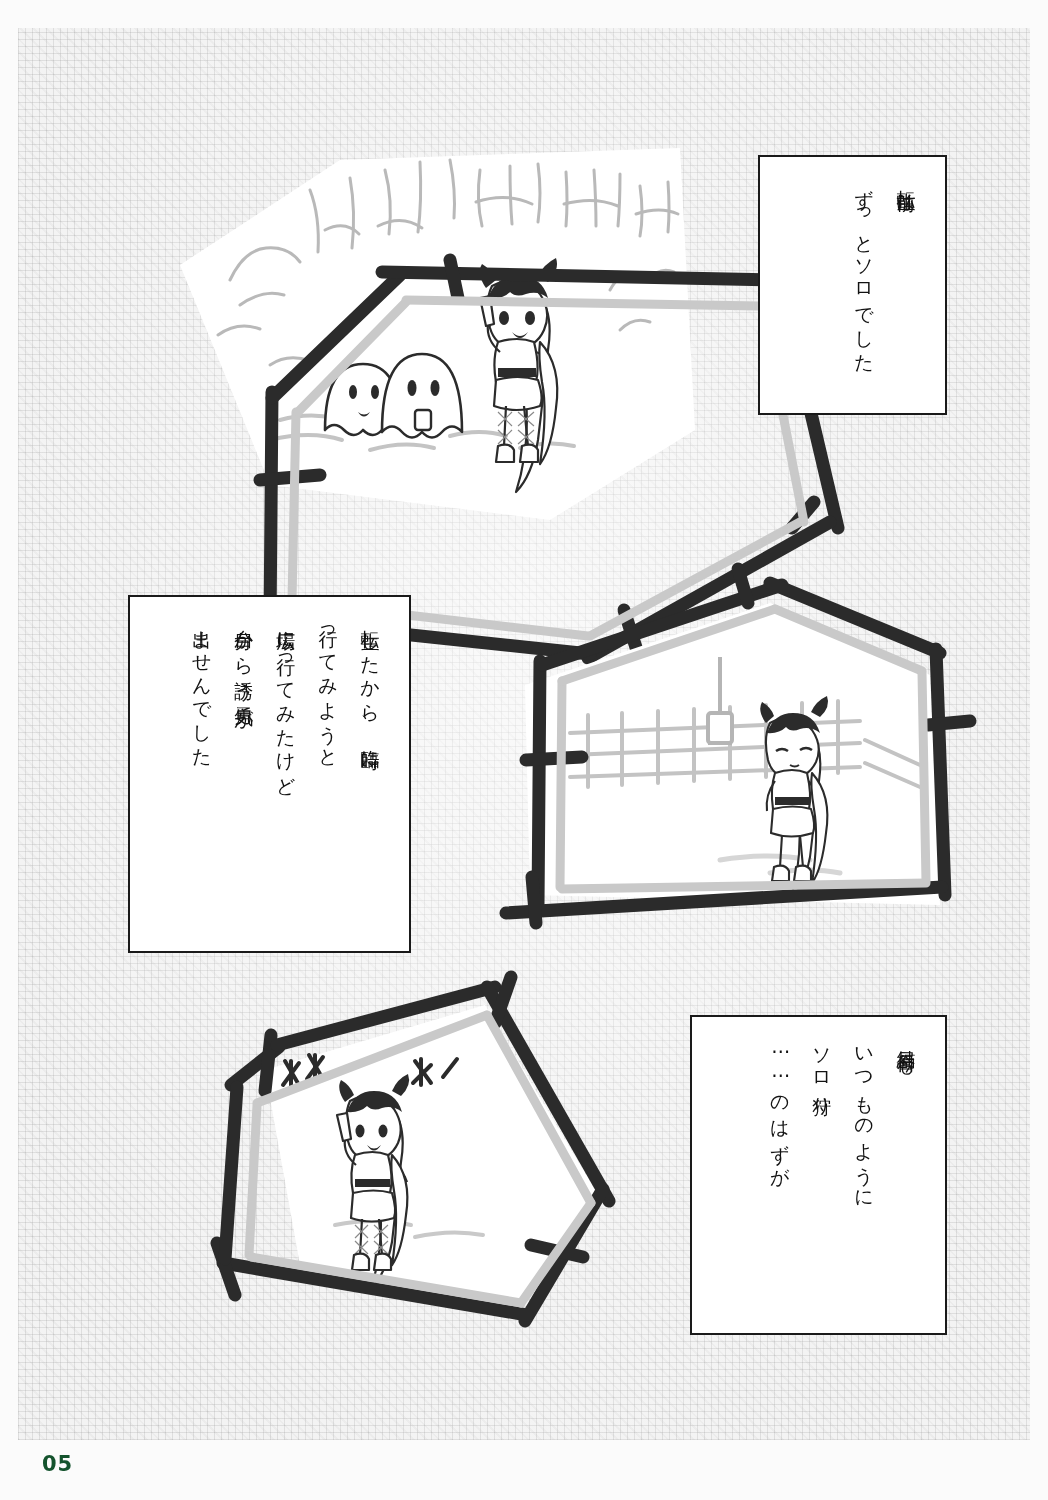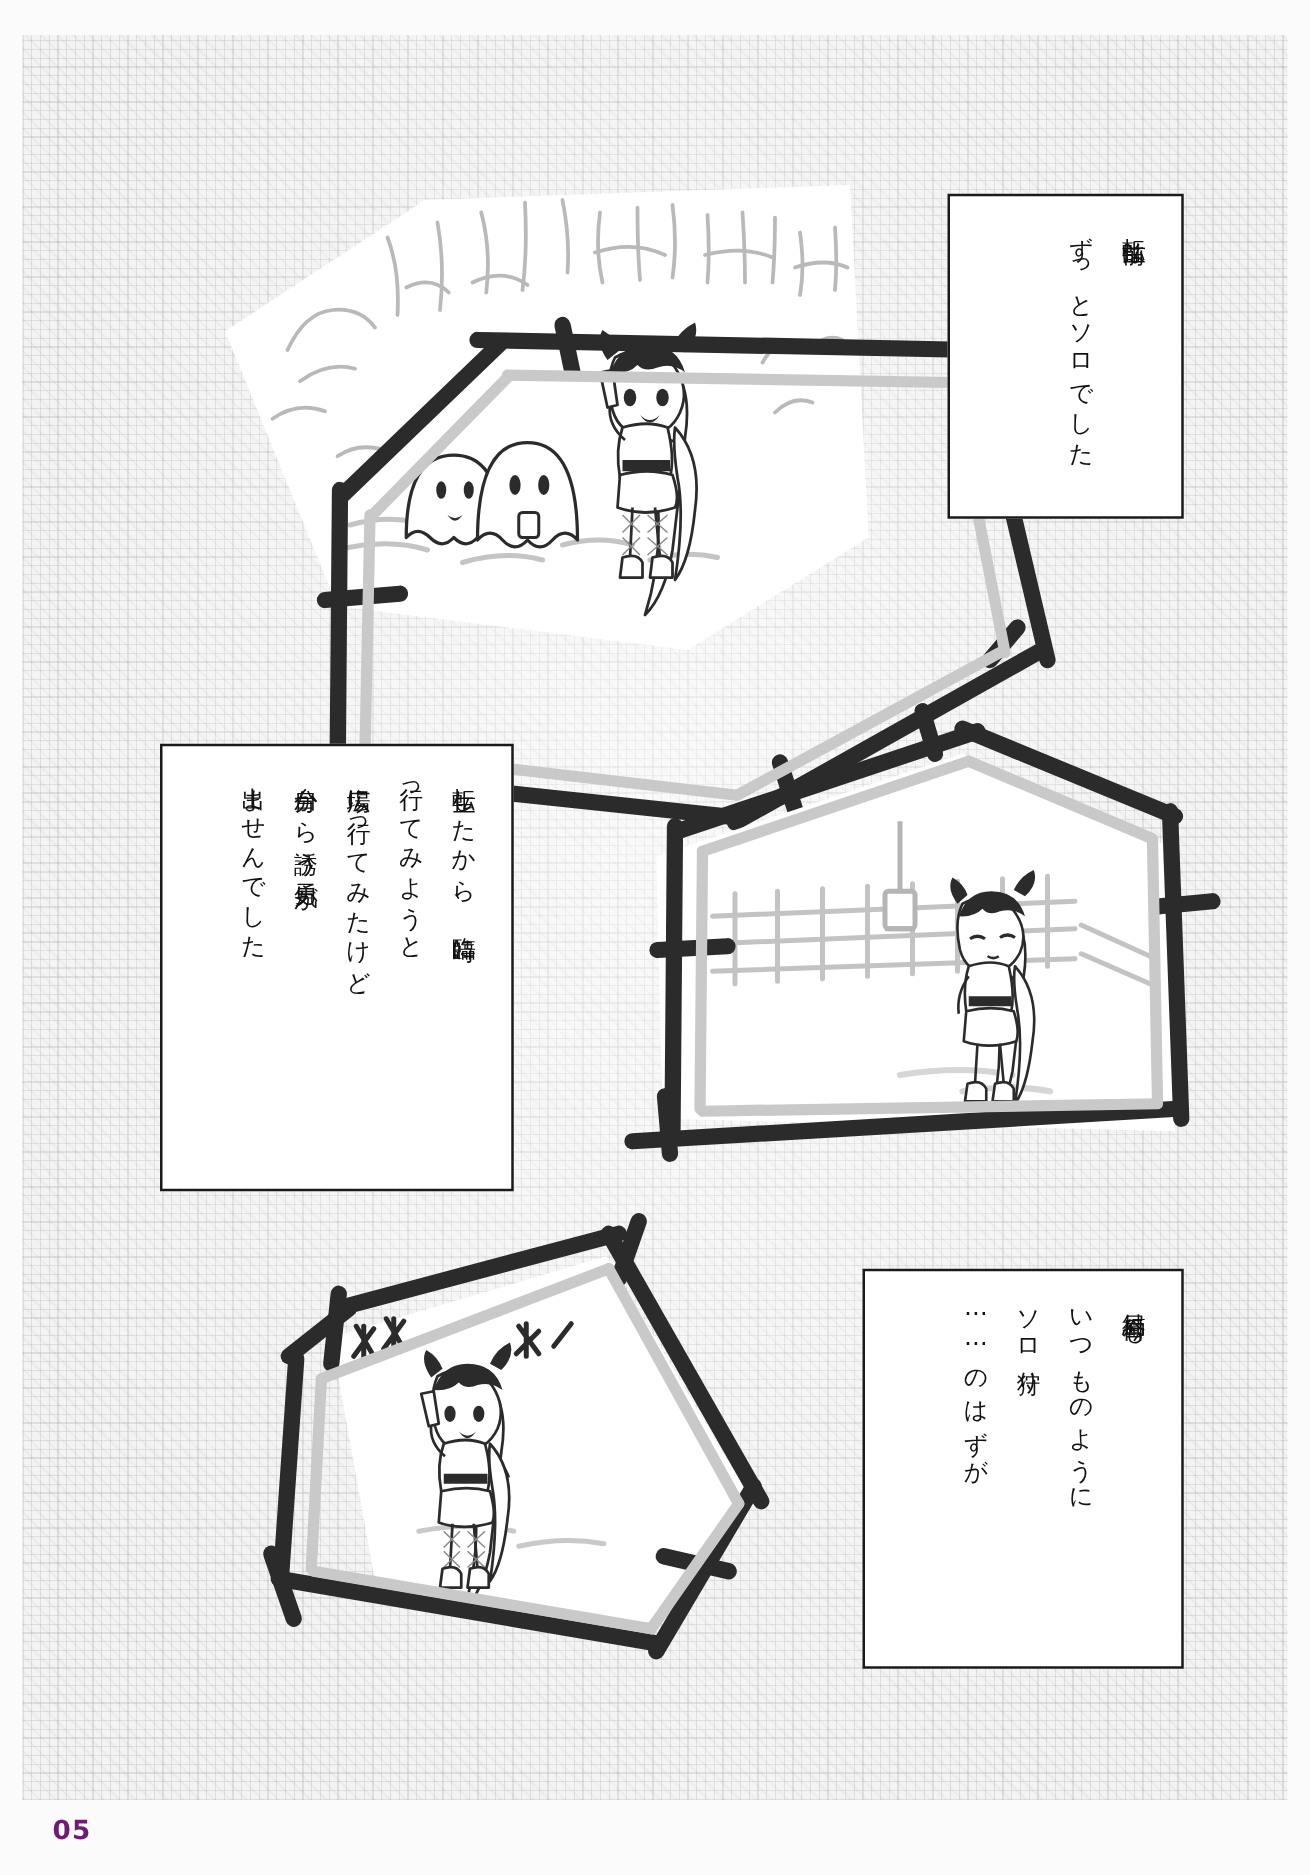--- a/index.html
+++ b/index.html
@@ -76,21 +76,21 @@
   .panel svg { display: block; overflow: visible; }
 
   
   #page-number {
     position: absolute;
     left: 42px;
     bottom: 24px;
     font-family: "DejaVu Sans", "Liberation Sans", sans-serif;
     font-weight: bold;
     font-size: 21px;
-    color: #701a75;
+    color: #14532d;
     letter-spacing: 1px;
   }
 </style>
 </head>
 <body>
 
 <div id="page">
   <div class="texture">
     <div class="texture-fade"></div>
   </div>

